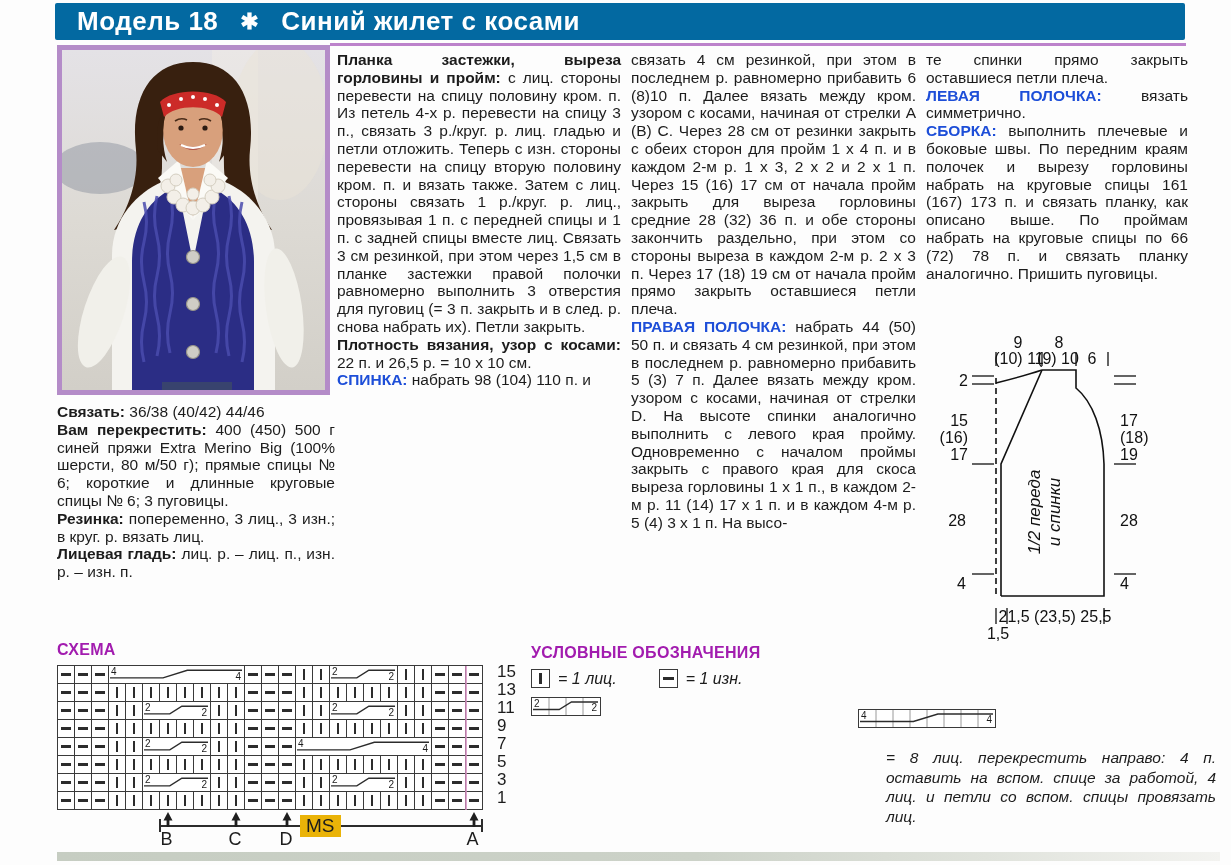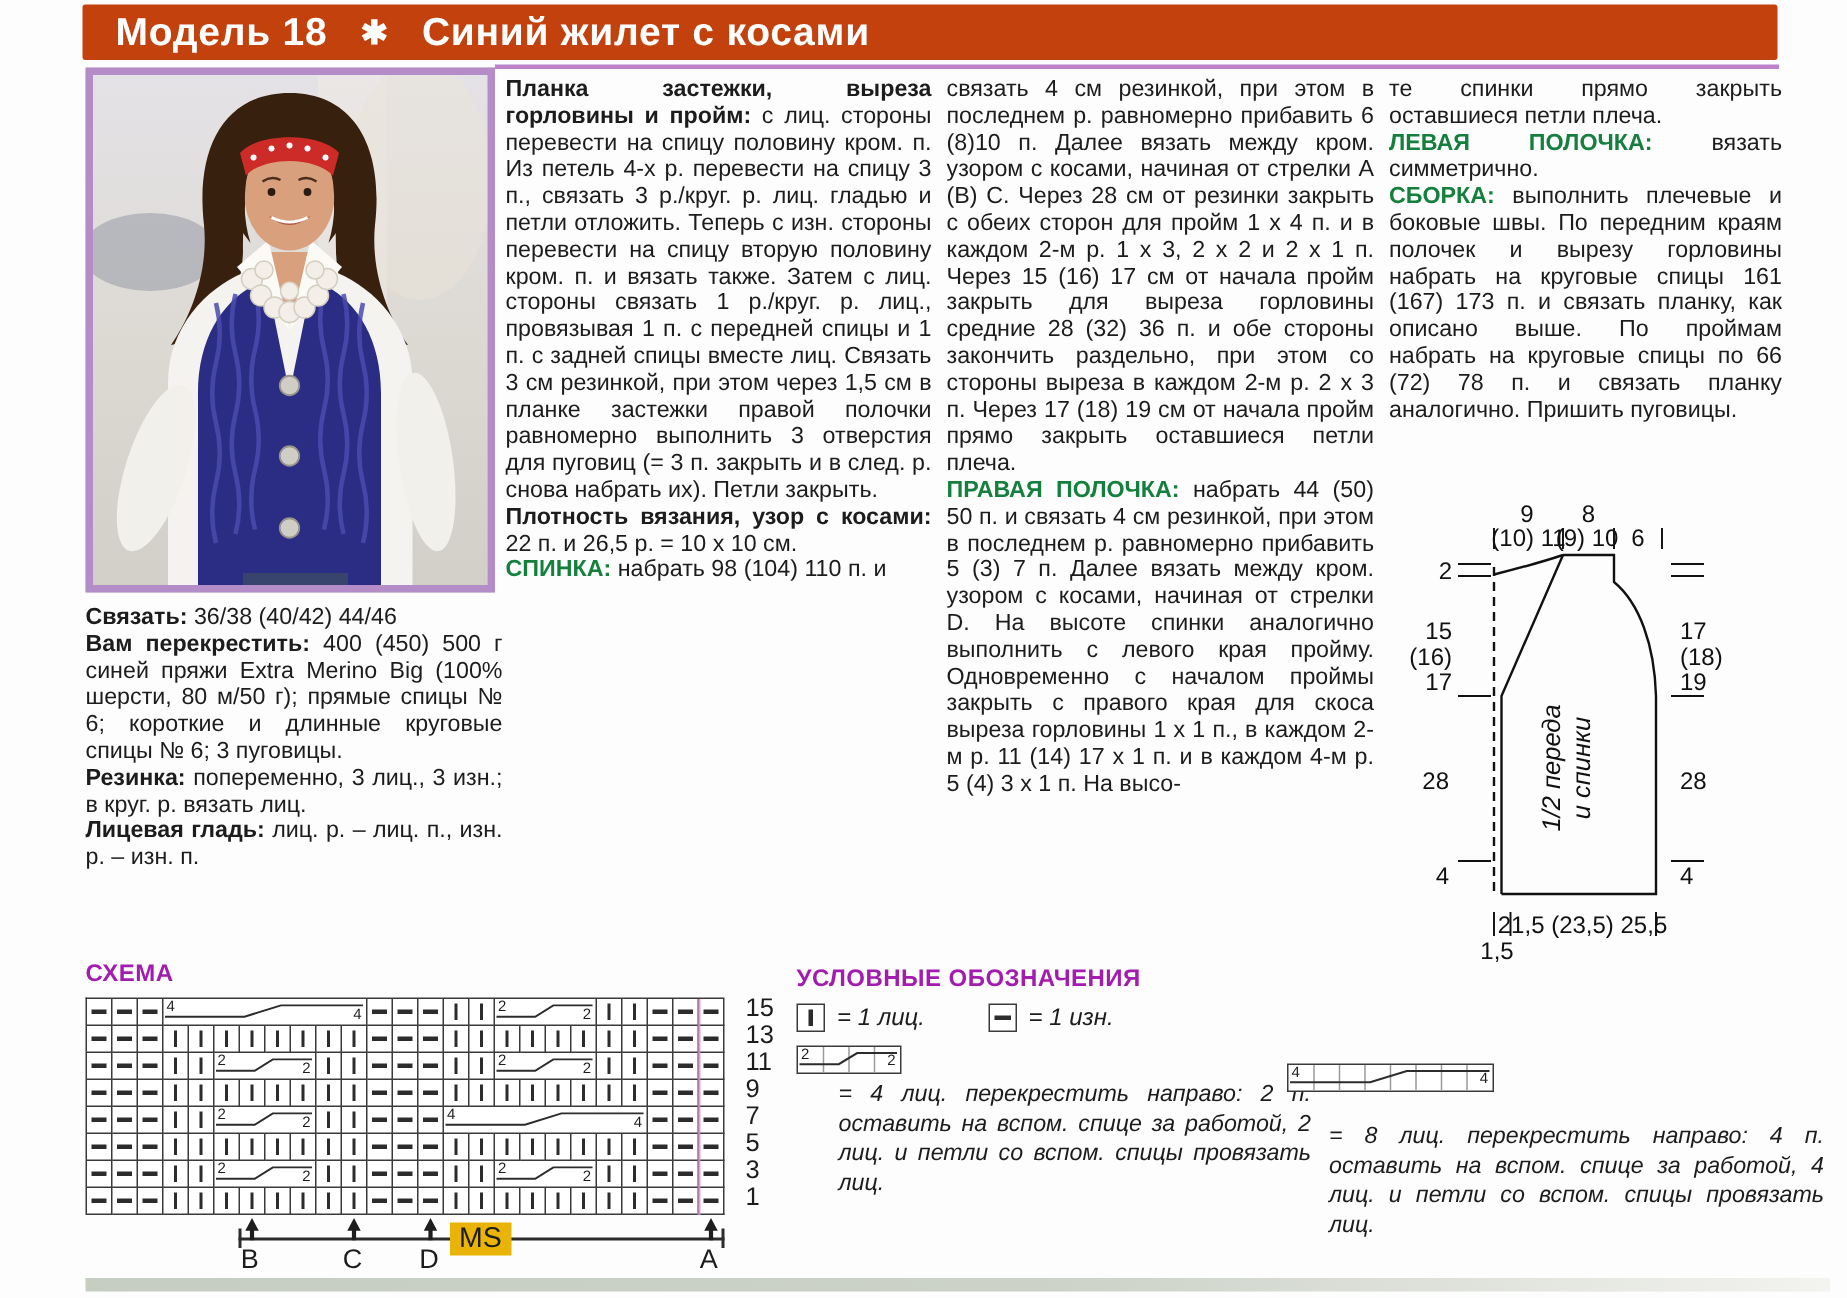--- a/index.html
+++ b/index.html
@@ -1,35 +1,35 @@
 <!DOCTYPE html>
 <html><head>
 <meta charset="utf-8">
 <style>
   html,body{margin:0;padding:0;background:#fdfdfd;}
   #page{position:relative;width:1231px;height:865px;overflow:hidden;
         font-family:"Liberation Sans",sans-serif;color:#1c1c1c;background:#fdfdfd;}
   .abs{position:absolute;}
 
   
-  .header-bar{left:55px;top:3px;width:1130px;height:37px;background:#c2410c;border-radius:2px;
+  .header-bar{left:55px;top:3px;width:1130px;height:37px;background:#0369a1;border-radius:2px;
               display:flex;align-items:center;}
   .header-bar .t{color:#fff;font-weight:bold;font-size:26px;letter-spacing:.5px;white-space:nowrap;}
   .header-bar .model{margin-left:22px;}
   .header-bar .star{margin:0 22px;font-size:22px;}
 
   
   .photo{left:57px;top:45px;width:273px;height:350px;border:5px solid #b48cc8;box-sizing:border-box;
          background:#dcdcd8;overflow:hidden;}
   .photo svg{display:block;}
 
   
   .coltext{font-size:15.5px;line-height:17.8px;text-align:justify;}
   .para b{font-weight:bold;}
-  b.sec{color:#15803d;}
+  b.sec{color:#1d4ed8;}
   .col1{left:57px;top:403px;width:278px;}
   .col2{left:337px;top:51px;width:284px;}
   .col3{left:631px;top:51px;width:285px;}
   .col4{left:926px;top:51px;width:262px;}
   .toprule{left:330px;top:43px;width:856px;height:3px;background:#bc82cb;}
 
   
   .sechead{color:#a21caf;font-weight:bold;font-size:16px;letter-spacing:.3px;}
 
   
@@ -485,21 +485,20 @@
       <div class="lbox cell p"></div>
       <span class="ltext">= 1 изн.</span>
     </div>
   </div>
   <div class="abs lsym" style="left: 531px; top: 697px; width: 68px;" id="cable4sym"><svg viewBox="0 0 68 17" width="68" height="17">
         <line x1="17" y1="0" x2="17" y2="17" stroke="#9a9a9a" stroke-width="1"></line>
         <line x1="34" y1="0" x2="34" y2="17" stroke="#9a9a9a" stroke-width="1"></line>
         <line x1="51" y1="0" x2="51" y2="17" stroke="#9a9a9a" stroke-width="1"></line>
         <polyline points="1,11.5 27.200000000000003,11.5 39.44,4 66,4" fill="none" stroke="#2c2c2c" stroke-width="1.4"></polyline>
       </svg><span class="cl">2</span><span class="cr">2</span></div>
-  <div class="abs ldesc" style="left:559px;top:720px;width:315px;">= 4 лиц. перекрестить направо: 2 п. оставить на вспом. спице за работой, 2 лиц. и петли со вспом. спицы провязать лиц.</div>
   <div class="abs lsym" style="left: 858px; top: 690px; width: 136px;" id="cable8sym"><svg viewBox="0 0 136 17" width="136" height="17">
         <line x1="17" y1="0" x2="17" y2="17" stroke="#9a9a9a" stroke-width="1"></line>
         <line x1="34" y1="0" x2="34" y2="17" stroke="#9a9a9a" stroke-width="1"></line>
         <line x1="51" y1="0" x2="51" y2="17" stroke="#9a9a9a" stroke-width="1"></line>
         <line x1="68" y1="0" x2="68" y2="17" stroke="#9a9a9a" stroke-width="1"></line>
         <line x1="85" y1="0" x2="85" y2="17" stroke="#9a9a9a" stroke-width="1"></line>
         <line x1="102" y1="0" x2="102" y2="17" stroke="#9a9a9a" stroke-width="1"></line>
         <line x1="119" y1="0" x2="119" y2="17" stroke="#9a9a9a" stroke-width="1"></line>
         <polyline points="1,11.5 54.400000000000006,11.5 78.88,4 134,4" fill="none" stroke="#2c2c2c" stroke-width="1.4"></polyline>
       </svg><span class="cl">4</span><span class="cr">4</span></div>

